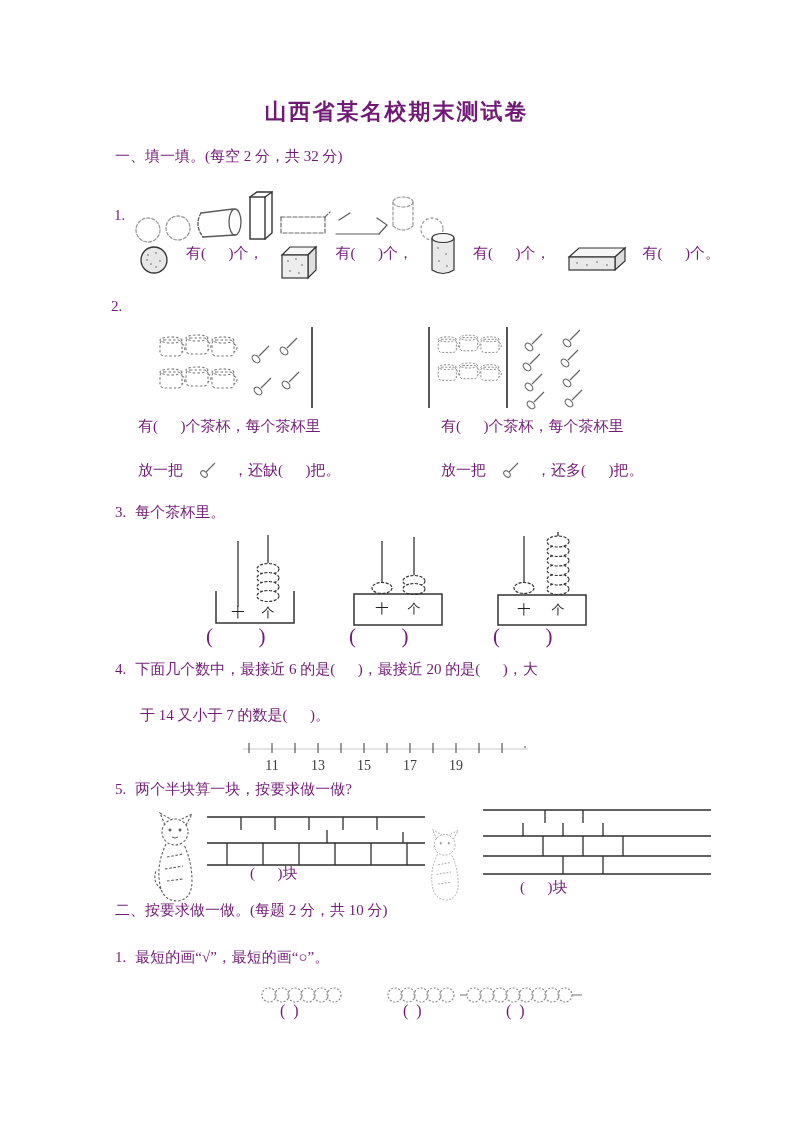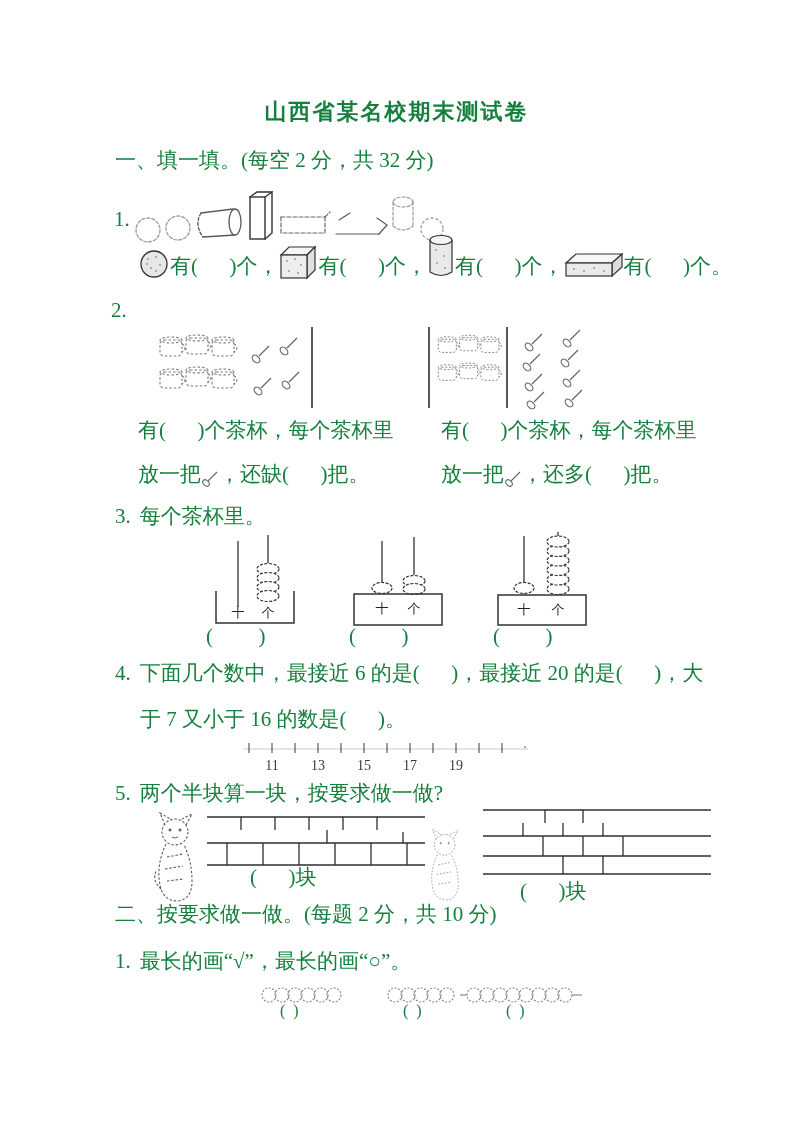--- a/index.html
+++ b/index.html
@@ -1,23 +1,23 @@
 <!DOCTYPE html>
 <html><head>
 <meta charset="utf-8">
 <style>
   html,body{margin:0;padding:0;background:#ffffff;}
   .page{position:relative;width:793px;height:1122px;background:#fff;overflow:hidden;
-        font-family:"Liberation Serif","DejaVu Serif",serif;color:#15803d;}
+        font-family:"Liberation Serif","DejaVu Serif",serif;color:#701a75;}
   .abs{position:absolute;}
-  .t{font-size:21px;line-height:1.3;white-space:pre-wrap;}
+  .t{font-size:15px;line-height:1.3;white-space:pre-wrap;}
   .title{font-size:22px;font-weight:bold;letter-spacing:2px;text-align:center;width:793px;}
   .qline{display:flex;align-items:flex-start;}
   .qnum{margin-right:9px;}
-  .ansline{display:flex;align-items:flex-end;}
+  .ansline{display:flex;align-items:flex-start;gap:16px;}
   .blank-big{font-size:21px;letter-spacing:2px;}
   .blank-sm{font-size:16px;}
   svg{display:block;}
   .inline-ico{display:inline-block;vertical-align:middle;}
 </style>
 </head>
 <body>
 
 <div class="page">
 
@@ -313,21 +313,21 @@
   </svg>
 
   <div class="abs t blank-big" style="top:623px;left:206px;">(      )</div>
   <div class="abs t blank-big" style="top:623px;left:349px;">(      )</div>
   <div class="abs t blank-big" style="top:623px;left:493px;">(      )</div>
 
   <div class="abs t qline" style="top:660px;left:115px;">
     <span class="qnum">4.</span>
     <span>下面几个数中，最接近 6 的是(      )，最接近 20 的是(      )，大</span>
   </div>
-  <div class="abs t" style="top:706px;left:140px;">于 7 又小于 16 的数是(      )。</div>
+  <div class="abs t" style="top:706px;left:140px;">于 14 又小于 7 的数是(      )。</div>
 
   <svg class="abs" style="top:741px;left:243px;" width="290" height="34">
     <line x1="0" y1="8" x2="285" y2="8" stroke="#c9c9c9" stroke-width="1"></line>
     <g stroke="#5a5a5a" stroke-width="1.2">
       <line x1="6" y1="2" x2="6" y2="12"></line>
         <line x1="29" y1="2" x2="29" y2="12"></line>
       <line x1="52" y1="2" x2="52" y2="12"></line>
         <line x1="75" y1="2" x2="75" y2="12"></line>
       <line x1="98" y1="2" x2="98" y2="12"></line>
         <line x1="121" y1="2" x2="121" y2="12"></line>
@@ -420,21 +420,21 @@
       <line x1="80" y1="46" x2="80" y2="64"></line>
         <line x1="120" y1="46" x2="120" y2="64"></line>
     </g>
   </svg>
   <div class="abs t" style="top:878px;left:520px;">(      )块</div>
 
   <div class="abs t" style="top:901px;left:115px;">二、按要求做一做。(每题 2 分，共 10 分)</div>
 
   <div class="abs t qline" style="top:948px;left:115px;">
     <span class="qnum">1.</span>
-    <span>最长的画“√”，最长的画“○”。</span>
+    <span>最短的画“√”，最短的画“○”。</span>
   </div>
 
   <svg class="abs" style="top:984px;left:260px;" width="92" height="22">
     <g stroke="#8a8a8a" fill="none" stroke-width="1.2" stroke-dasharray="2,1.6">
       <circle cx="9" cy="11" r="7"></circle>
         <circle cx="22" cy="11" r="7"></circle>
         <circle cx="35" cy="11" r="7"></circle>
       <circle cx="48" cy="11" r="7"></circle>
         <circle cx="61" cy="11" r="7"></circle>
         <circle cx="74" cy="11" r="7"></circle>

